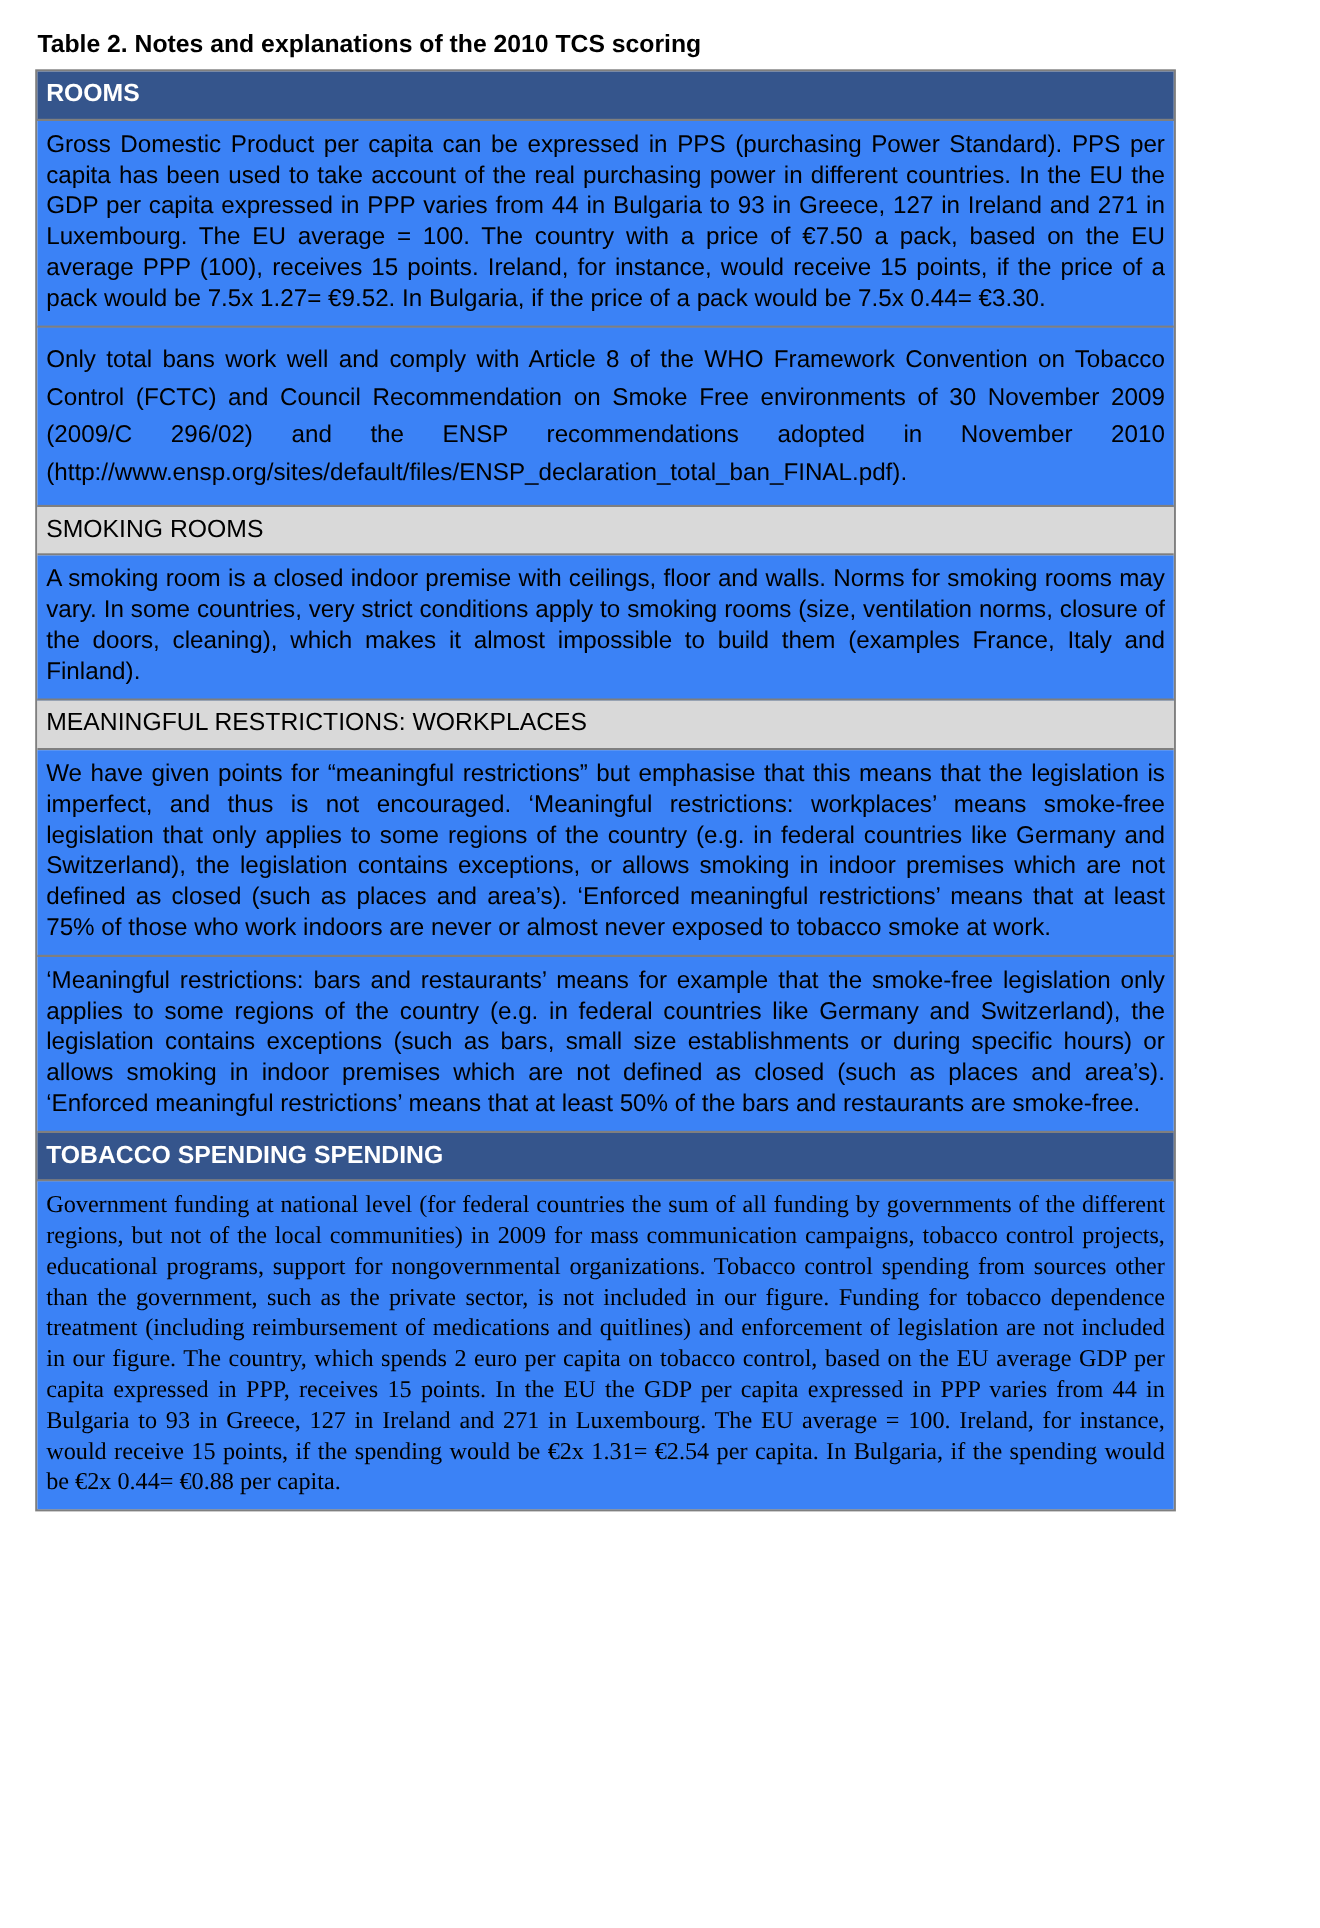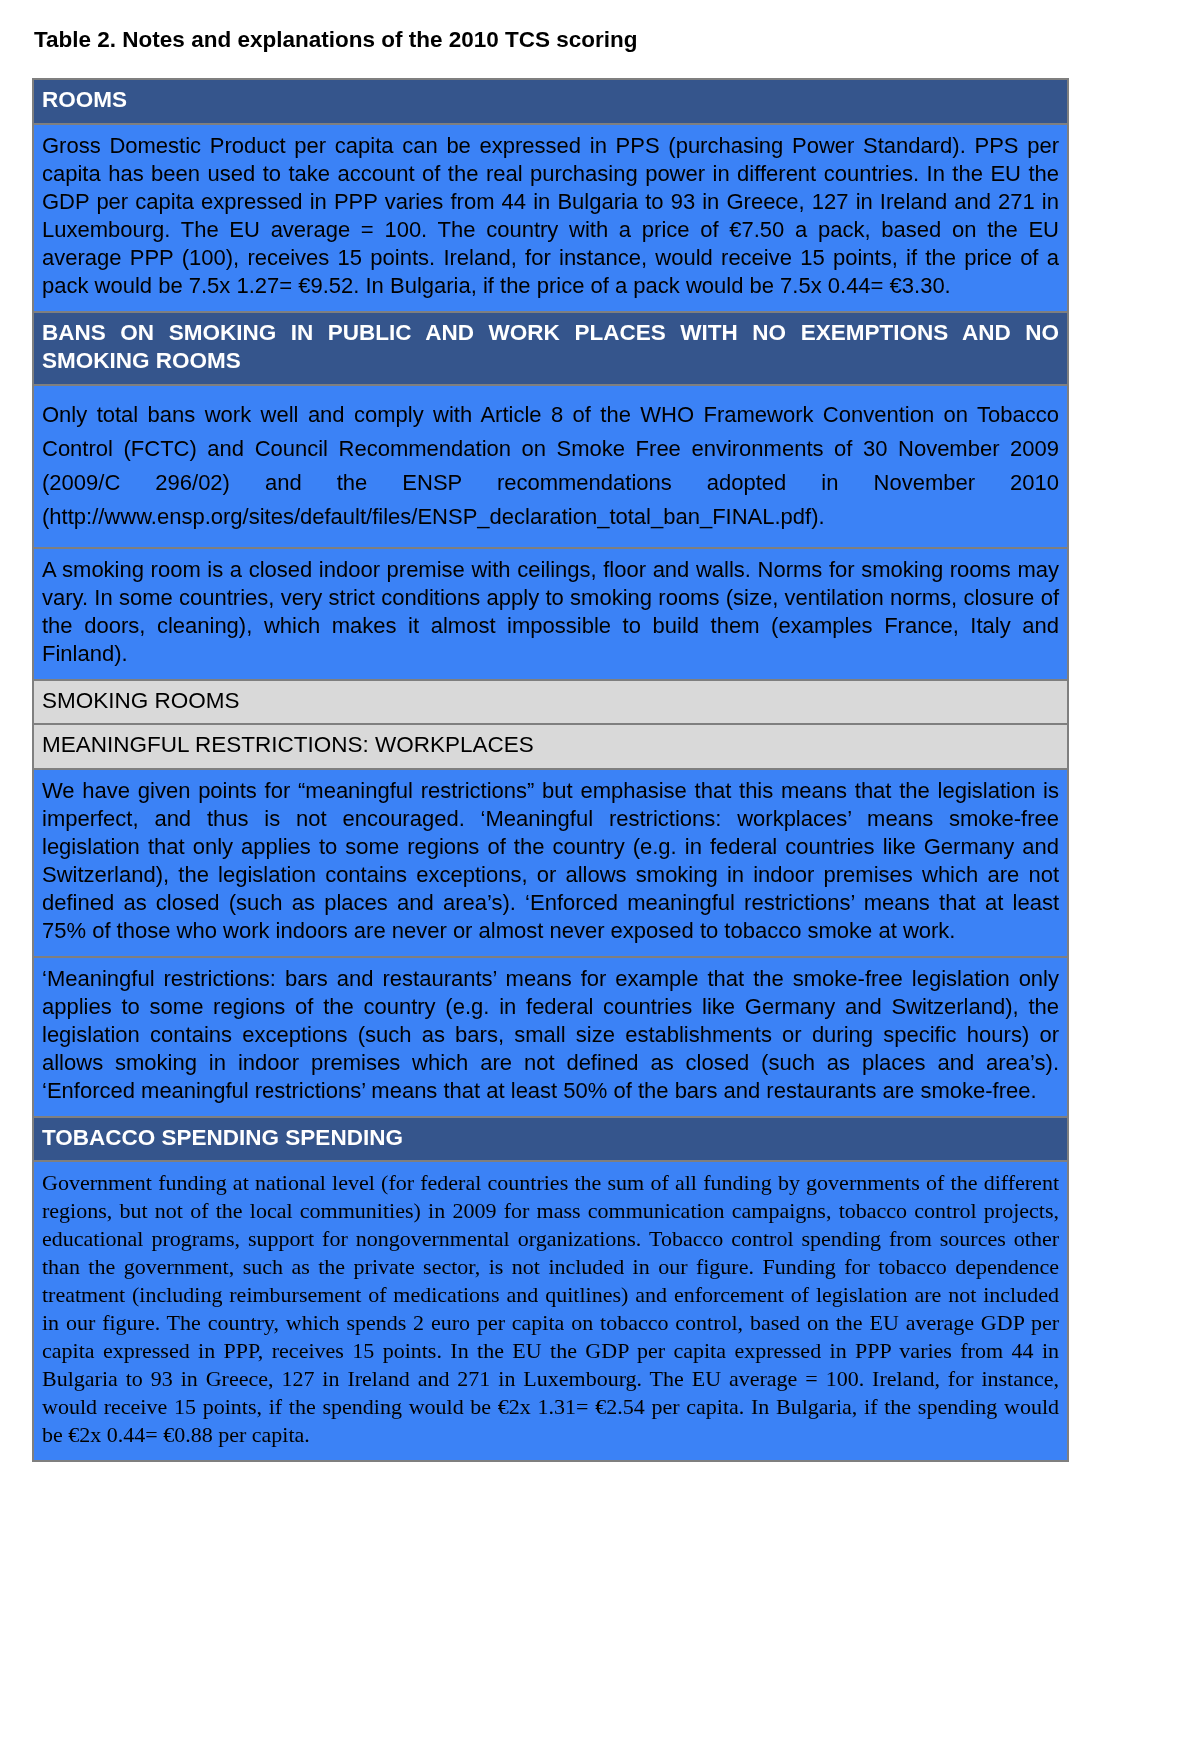--- a/index.html
+++ b/index.html
@@ -12,21 +12,21 @@
   .page {
     width: 1200px;
     height: 1753px;
     padding: 27px 0 0 32px;
     background: #ffffff;
   }
   .doc-title {
     font-size: 22.5px;
     font-weight: bold;
     margin-left: 2px;
-    margin-bottom: 25px;
+    margin-bottom: 10px;
     letter-spacing: 0px;
   }
   .tcs-table {
     width: 1037px;
     border: 2px solid #7f7f7f;
     background: #ffffff;
   }
   .row {
     border-bottom: 2px solid #7f7f7f;
   }
@@ -62,23 +62,22 @@
 </style>
 </head>
 <body>
 
 <div class="page">
   <div class="doc-title">Table 2. Notes and explanations of the 2010 TCS scoring</div>
 
   <div class="tcs-table" id="tcs-table">
       <div class="row heading blue sec-0">ROOMS</div>
       <div class="row body sec-0">Gross Domestic Product per capita can be expressed in PPS (purchasing Power Standard). PPS per capita has been used to take account of the real purchasing power in different countries. In the EU the GDP per capita expressed in PPP varies from 44 in Bulgaria to 93 in Greece, 127 in Ireland and 271 in Luxembourg. The EU average = 100. The country with a price of €7.50 a pack, based on the EU average PPP (100), receives 15 points. Ireland, for instance, would receive 15 points, if the price of a pack would be 7.5x 1.27= €9.52. In Bulgaria, if the price of a pack would be 7.5x 0.44= €3.30.</div>
-      <div class="row heading blue sec-1">BANS ON SMOKING IN PUBLIC AND WORK PLACES WITH NO EXEMPTIONS AND NO SMOKING ROOMS</div>
       <div class="row body sec-1">Only total bans work well and comply with Article 8 of the WHO Framework Convention on Tobacco Control (FCTC) and Council Recommendation on Smoke Free environments of 30 November 2009 (2009/C 296/02) and the ENSP recommendations adopted in November 2010 (http://www.ensp.org/sites/default/files/ENSP_declaration_total_ban_FINAL.pdf).</div>
+      <div class="row heading gray sec-2">SMOKING ROOMS</div>
       <div class="row body sec-2">A smoking room is a closed indoor premise with ceilings, floor and walls. Norms for smoking rooms may vary. In some countries, very strict conditions apply to smoking rooms (size, ventilation norms, closure of the doors, cleaning), which makes it almost impossible to build them (examples France, Italy and Finland).</div>
-      <div class="row heading gray sec-2">SMOKING ROOMS</div>
       <div class="row heading gray sec-3">MEANINGFUL RESTRICTIONS: WORKPLACES</div>
       <div class="row body sec-3">We have given points for “meaningful restrictions” but emphasise that this means that the legislation is imperfect, and thus is not encouraged. ‘Meaningful restrictions: workplaces’ means smoke-free legislation that only applies to some regions of the country (e.g. in federal countries like Germany and Switzerland), the legislation contains exceptions, or allows smoking in indoor premises which are not defined as closed (such as places and area’s). ‘Enforced meaningful restrictions’ means that at least 75% of those who work indoors are never or almost never exposed to tobacco smoke at work.</div>
       <div class="row body sec-4">‘Meaningful restrictions: bars and restaurants’ means for example that the smoke-free legislation only applies to some regions of the country (e.g. in federal countries like Germany and Switzerland), the legislation contains exceptions (such as bars, small size establishments or during specific hours) or allows smoking in indoor premises which are not defined as closed (such as places and area’s). ‘Enforced meaningful restrictions’ means that at least 50% of the bars and restaurants are smoke-free.</div>
       <div class="row heading blue sec-5">TOBACCO SPENDING SPENDING</div>
       <div class="row body sec-5">Government funding at national level (for federal countries the sum of all funding by governments of the different regions, but not of the local communities) in 2009 for mass communication campaigns, tobacco control projects, educational programs, support for nongovernmental organizations. Tobacco control spending from sources other than the government, such as the private sector, is not included in our figure. Funding for tobacco dependence treatment (including reimbursement of medications and quitlines) and enforcement of legislation are not included in our figure. The country, which spends 2 euro per capita on tobacco control, based on the EU average GDP per capita expressed in PPP, receives 15 points. In the EU the GDP per capita expressed in PPP varies from 44 in Bulgaria to 93 in Greece, 127 in Ireland and 271 in Luxembourg. The EU average = 100. Ireland, for instance, would receive 15 points, if the spending would be €2x 1.31= €2.54 per capita. In Bulgaria, if the spending would be €2x 0.44= €0.88 per capita.</div>
     </div>
 </div>
 
 </body></html>

